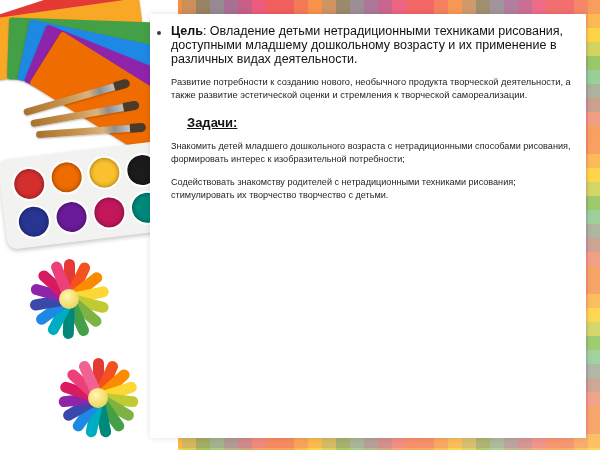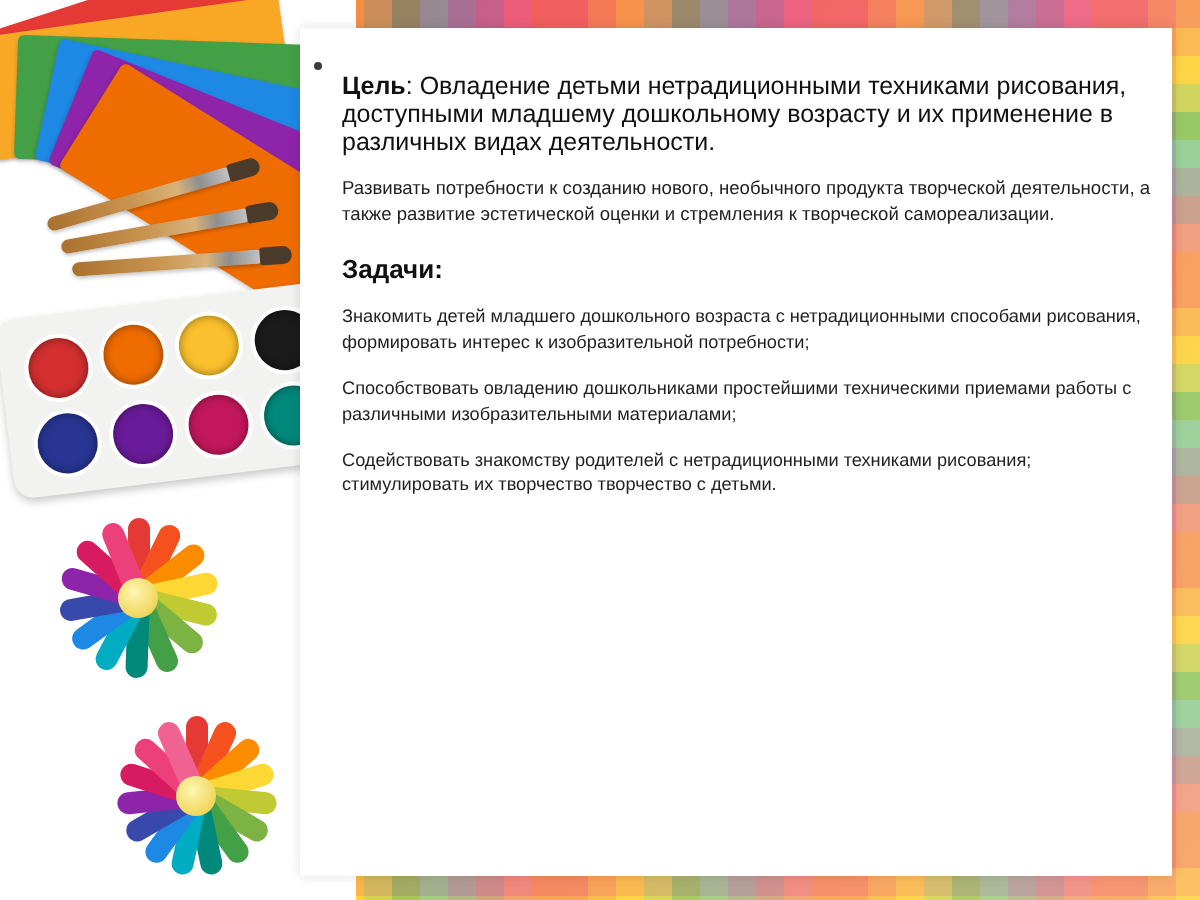--- a/index.html
+++ b/index.html
@@ -182,21 +182,20 @@
     background: #3b3b3b;
     margin: 7px 10px 0 0;
   }
   .bullet-text {
     flex: 1 1 auto;
   }
   .heading {
     font-size: 12.5px;
     font-weight: bold;
     color: #111111;
-    margin-top: 12px;
   }
   .heading .rest {
     font-weight: normal;
   }
   .para {
     font-size: 9.1px;
     line-height: 1.42;
     color: #1f1f1f;
     margin: 0 0 10px 0;
   }
@@ -204,21 +203,22 @@
     font-size: 9.3px;
     line-height: 1.45;
   }
   .indent {
     margin-left: 14px;
   }
   .task-head {
     font-size: 13px;
     font-weight: bold;
     color: #111111;
-    margin: 10px 0 10px 14px;
+    margin: 10px 0 10px 30px;
+    text-decoration: underline;
   }
   .gap-top {
     margin-top: 10px;
   }
 </style>
 </head>
 <body>
 
 <div class="slide">
 
@@ -297,25 +297,24 @@
 
   <div class="content">
 
     <div class="block">
       <div class="bullet-row">
         <div class="bullet-dot"></div>
         <div class="bullet-text">
           <div class="heading"><span>Цель</span><span class="rest">: Овладение детьми нетрадиционными техниками рисования, доступными младшему дошкольному возрасту и их применение в различных видах деятельности.</span></div>
         </div>
       </div>
-      <div class="para first-lines indent gap-top">Развивать потребности к созданию нового, необычного продукта творческой деятельности, а также развитие эстетической оценки и стремления к творческой самореализации.</div>
+      <div class="para first-lines indent gap-top">Развитие потребности к созданию нового, необычного продукта творческой деятельности, а также развитие эстетической оценки и стремления к творческой самореализации.</div>
     </div>
 
     <div class="task-head">Задачи:</div>
 
     <div class="indent">
       <div class="para">Знакомить детей младшего дошкольного возраста с нетрадиционными способами рисования,  формировать интерес к изобразительной потребности;</div>
-      <div class="para">Способствовать овладению дошкольниками простейшими техническими приемами работы  с различными изобразительными материалами;</div>
       <div class="para"> Содействовать знакомству родителей с нетрадиционными техниками рисования; стимулировать их творчество творчество с детьми.</div>
     </div>
 
   </div>
 </div>
 
 </body></html>

